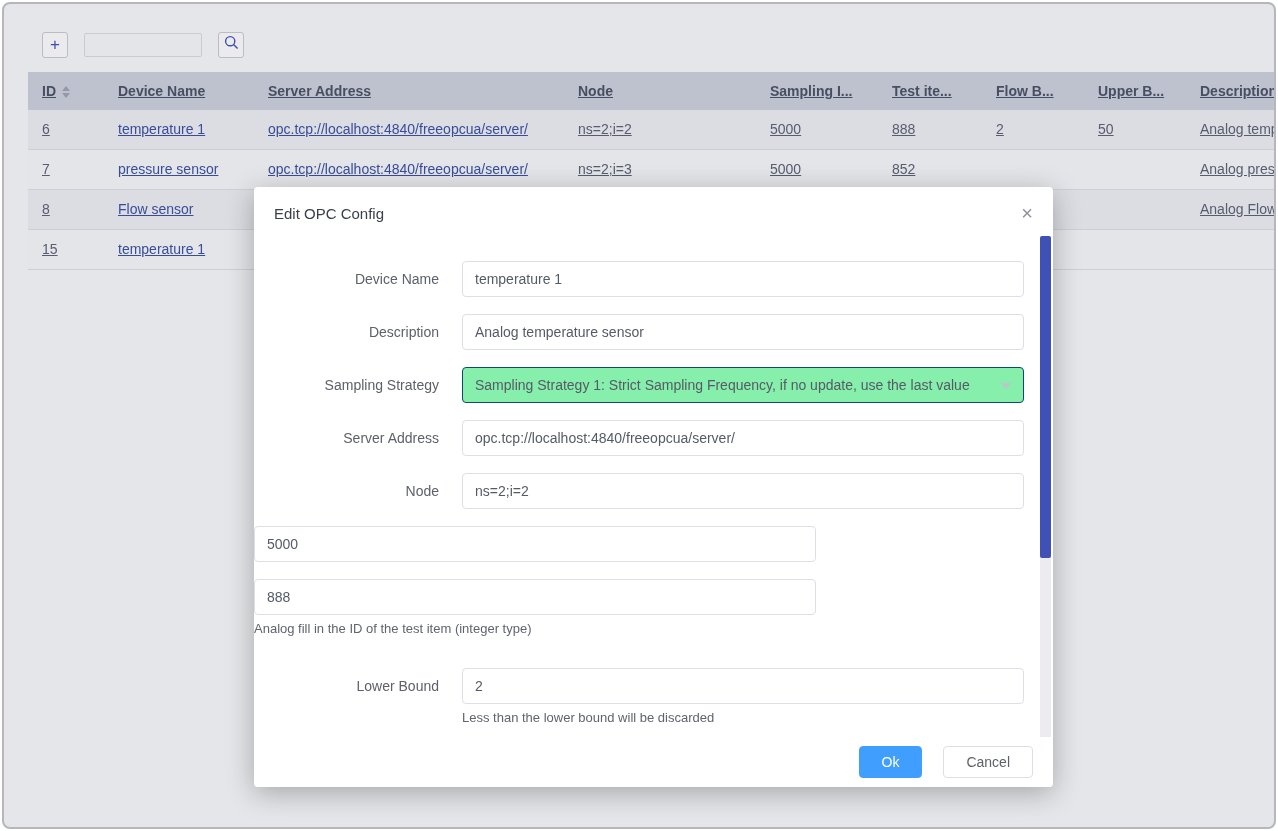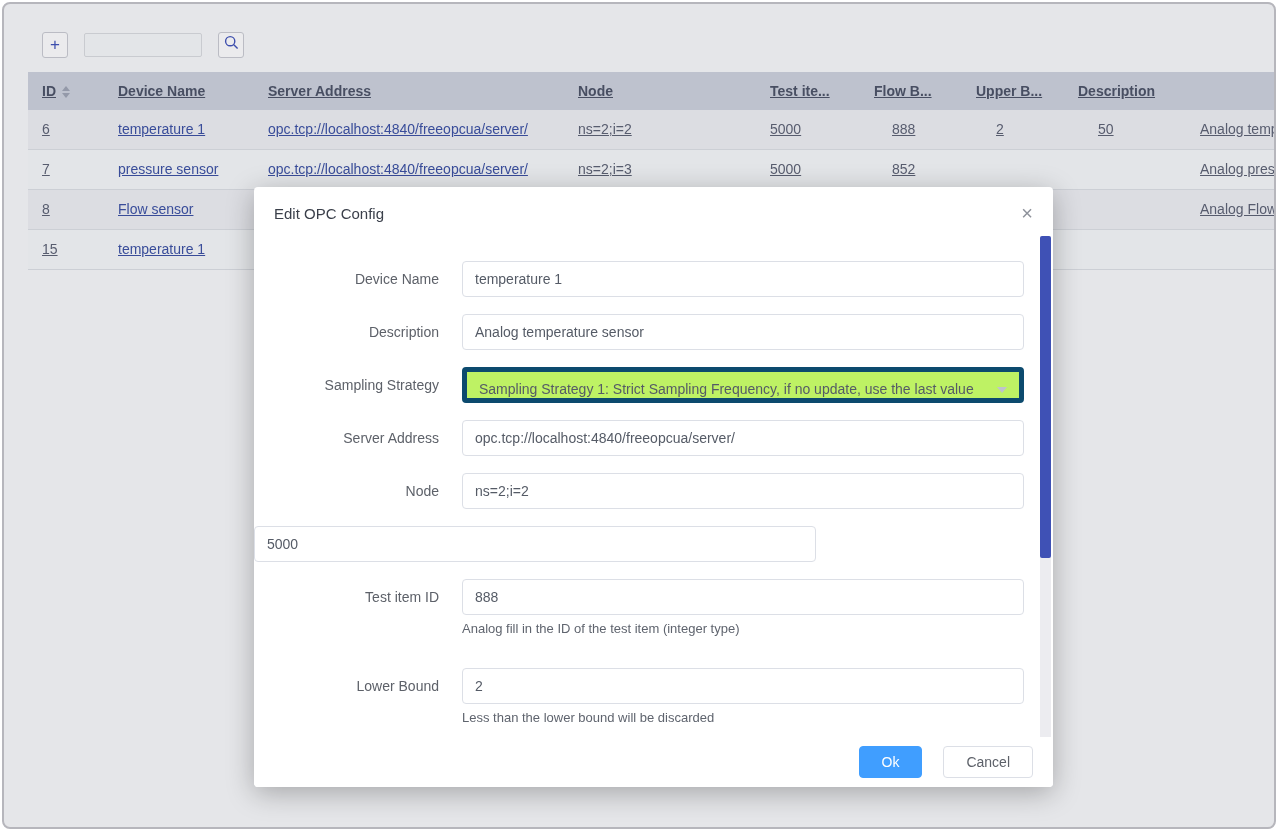--- a/index.html
+++ b/index.html
@@ -61,23 +61,23 @@
   .field-label {
     width:185px; margin-right:23px; text-align:right; font-size:14px;
     color:#5d6169; line-height:36px; white-space:nowrap;
   }
   .field-control { width:562px; }
   .field-input {
     width:562px; height:36px; border:1px solid #dcdfe6; border-radius:4px;
     padding:0 12px; font-size:14px; color:#555b66; background:#fff; outline:none;
   }
   .field-select {
-    position:relative; width:562px; height:36px; border:5px solid #0c4a6e; border-radius:4px;
+    position:relative; width:562px; height:36px; border:1px solid #0c4a6e; border-radius:4px;
     padding:0 30px 0 12px; font-size:14px; color:#555b66; line-height:34px;
-    background:#bef264; cursor:pointer; white-space:nowrap; overflow:hidden;
+    background:#86efac; cursor:pointer; white-space:nowrap; overflow:hidden;
   }
   .select-arrow {
     position:absolute; right:12px; top:15px; width:0; height:0;
     border-left:5px solid transparent; border-right:5px solid transparent;
     border-top:6px solid #bfc3cc;
   }
   .helper { margin:6px 0 15px 0; font-size:13px; color:#5f646e; }
   .modal-footer {
     position:absolute; bottom:0; left:0; right:0; height:50px; background:#fff;
     display:flex; align-items:center; justify-content:flex-end; gap:12px;
@@ -121,20 +121,21 @@
       <div class="tr">
         <div class="td col-id">
           <span>ID</span><span class="sort">
               <span class="caret up"></span>
               <span class="caret down"></span>
             </span>
         </div>
         <div class="td col-device">Device Name</div>
         <div class="td col-server">Server Address</div>
         <div class="td col-node">Node</div>
+        <div class="td col-sampling">Sampling I...</div>
         <div class="td col-test">Test ite...</div>
         <div class="td col-lower">Flow B...</div>
         <div class="td col-upper">Upper B...</div>
         <div class="td col-desc">Description</div>
       </div>
     </div>
     <div class="tbody">
       <div class="tr row-odd">
         <div class="td col-id">6</div>
         <div class="td col-device link">temperature 1</div>
@@ -230,21 +231,20 @@
         </div>
       </div>
 
       <div class="field-row">
         <div class="field-control">
           <input class="field-input" value="5000" style="">
         </div>
       </div>
 
       <div class="field-row">
-        <div class="field-label">Test item ID</div>
         <div class="field-control">
           <input class="field-input" value="888" style="">
           <div class="helper">Analog fill in the ID of the test item (integer type)</div>
         </div>
       </div>
 
       <div class="field-row">
         <div class="field-label">Lower Bound</div>
         <div class="field-control">
           <input class="field-input" value="2" style="">

